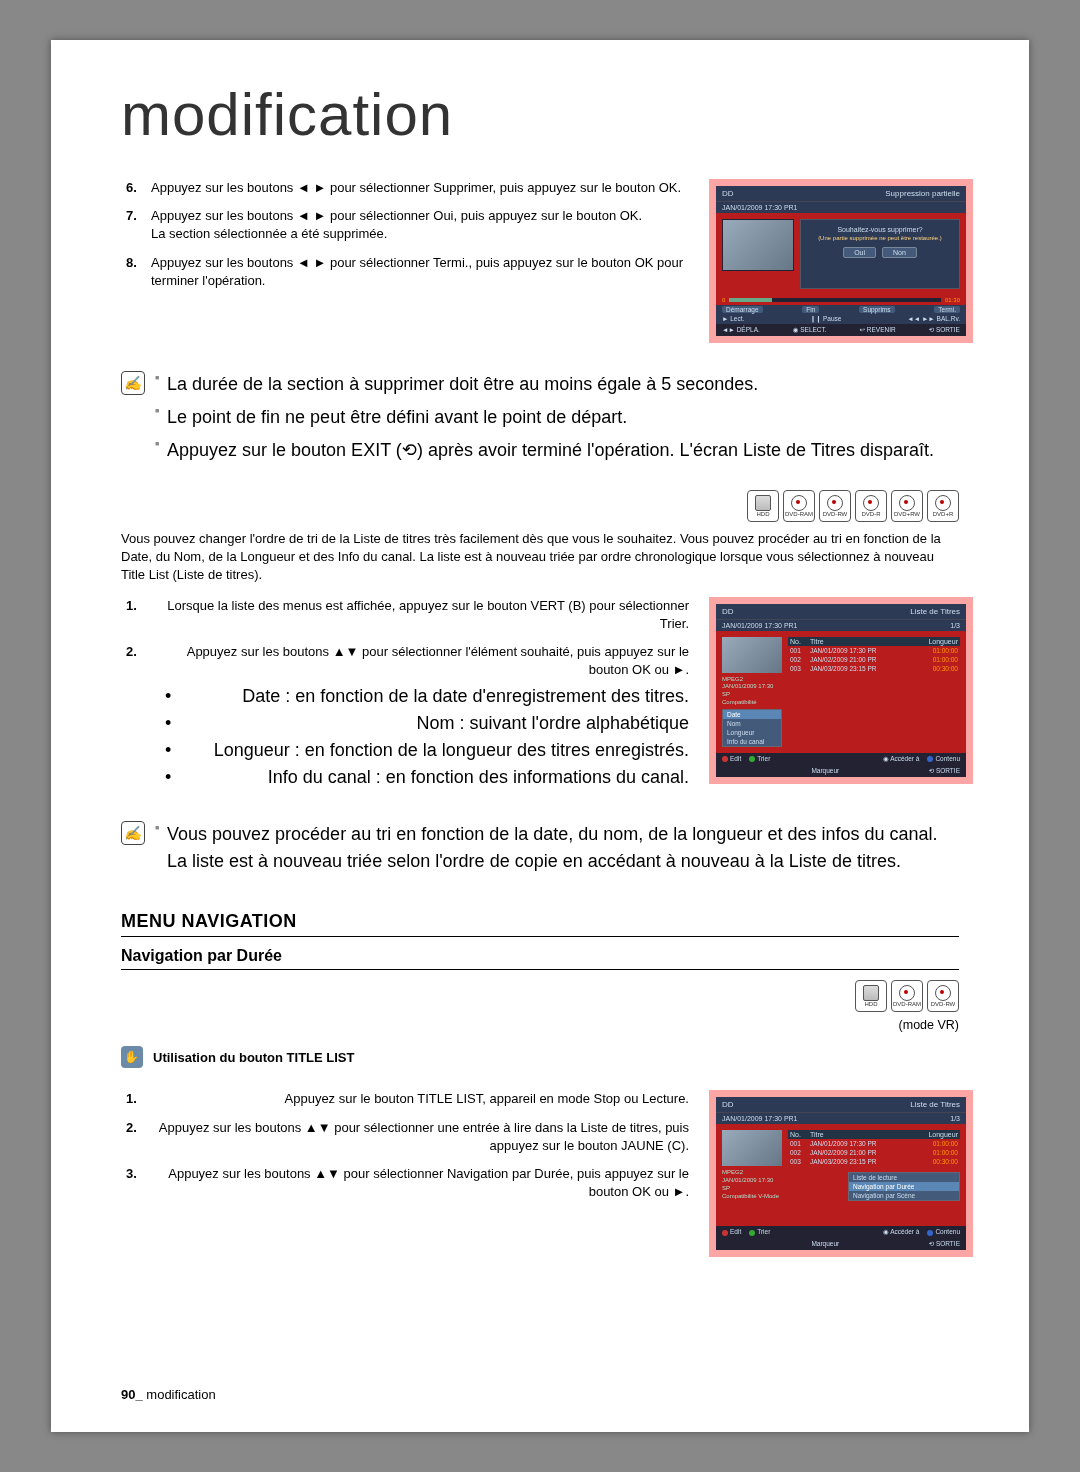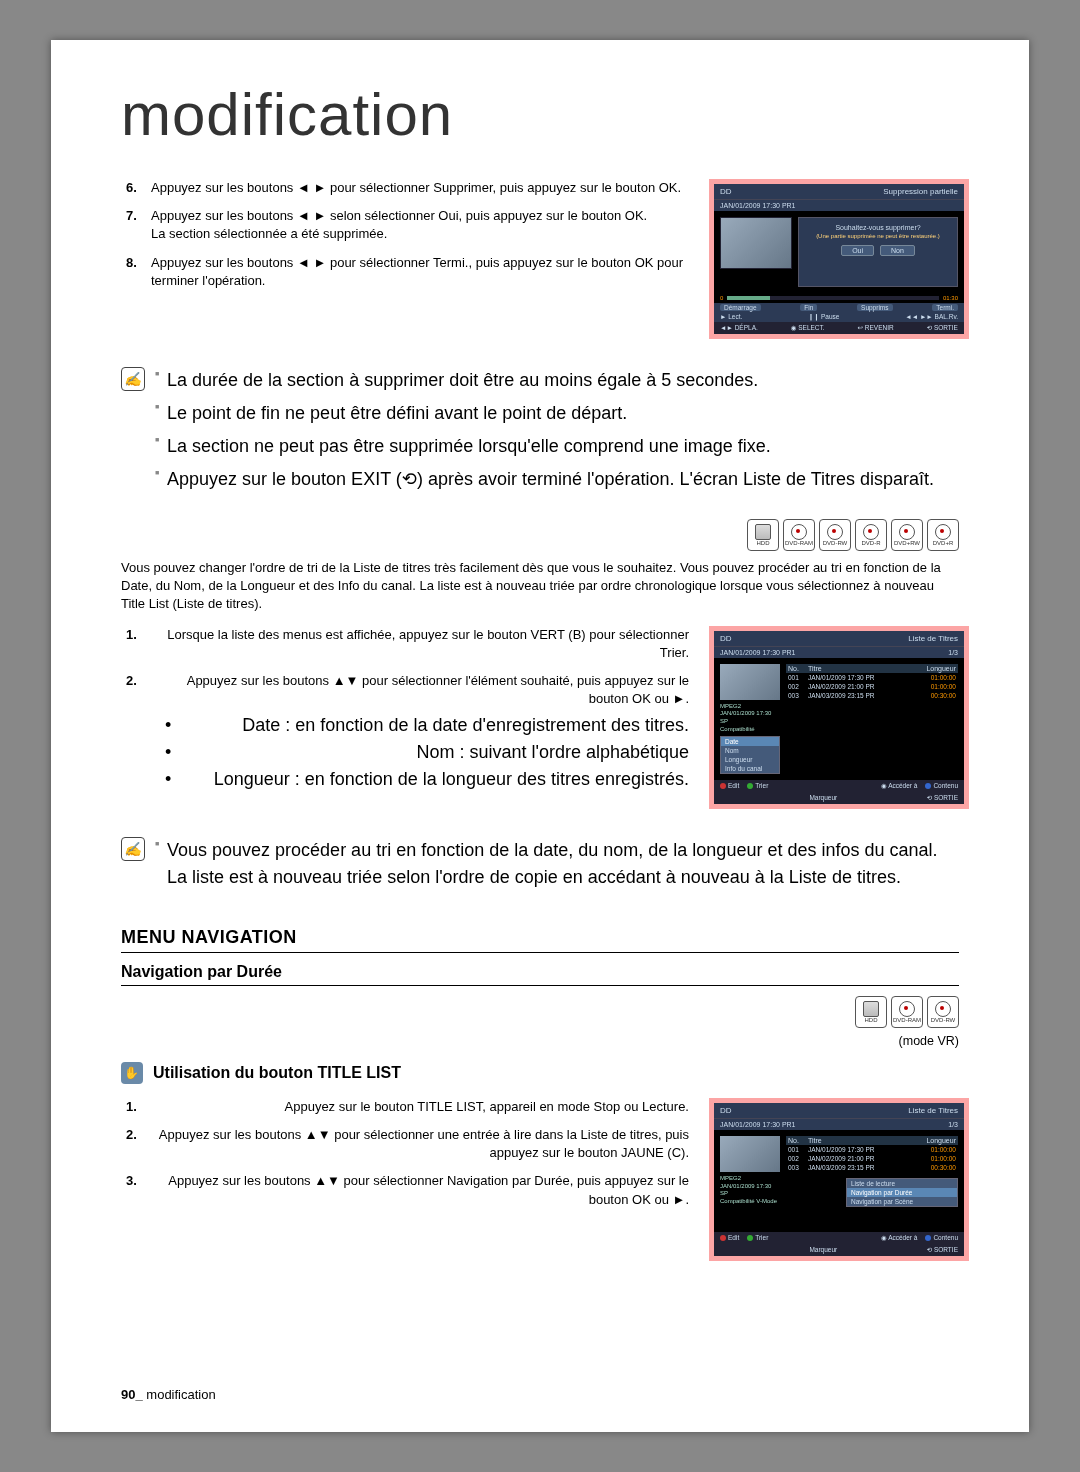--- a/index.html
+++ b/index.html
@@ -176,44 +176,44 @@
     flex-shrink: 0;
   }
   .title-list-icon::before {
     content: "✋";
     font-size: 12px;
     color: #fff;
   }
   .title-list-row {
     display: flex;
     align-items: center;
-    font-size: 16px;
+    font-size: 13px;
     font-weight: bold;
-    margin: 14px 0 14px 0;
+    margin: 14px 0 22px 0;
   }
   .mode-label {
     text-align: right;
     font-size: 12.5px;
     margin: 0 0 4px 0;
   }
   .footer {
     position: absolute;
     bottom: 30px;
     left: 70px;
     font-size: 13px;
   }
   .footer .pg { font-weight: bold; }
 
   
   .osd {
     width: 250px;
-    background: #000000;
+    background: #b91c1c;
     color: #cde;
     font-size: 8px;
-    border: 5px solid #fca5a5;
+    border: 7px solid #fca5a5;
     margin-bottom: 8px;
   }
   .osd-header {
     display: flex;
     justify-content: space-between;
     padding: 3px 6px;
     background: #2c3a55;
     font-size: 8px;
   }
   .osd-sub {
@@ -345,21 +345,21 @@
 
 <div class="page">
 
   <h1 class="main-heading">modification</h1>
 
   <div class="two-col">
     <div class="left-col">
       <ol class="steps">
         <li><span>Appuyez sur les boutons ◄ ► pour sélectionner Supprimer, puis appuyez sur le bouton OK.</span></li>
         <li>
-          <span>Appuyez sur les boutons ◄ ► selon sélectionner Oui, puis appuyez sur le bouton OK.</span><br>
+          <span>Appuyez sur les boutons ◄ ► pour sélectionner Oui, puis appuyez sur le bouton OK.</span><br>
           <span>La section sélectionnée a été supprimée.</span>
         </li>
         <li><span>Appuyez sur les boutons ◄ ► pour sélectionner Termi., puis appuyez sur le bouton OK pour terminer l'opération.</span></li>
       </ol>
     </div>
     <div class="right-col">
 
       <div class="osd">
         <div class="osd-header">
           <span>DD</span>
@@ -401,21 +401,20 @@
         </div>
       </div>
     </div>
   </div>
 
   <div class="note-box">
     <div class="note-icon">✍</div>
     <ul class="note-list">
       <li>La durée de la section à supprimer doit être au moins égale à 5 secondes.</li>
       <li>Le point de fin ne peut être défini avant le point de départ.</li>
-      <li>La section ne peut pas être supprimée lorsqu'elle comprend une image fixe.</li>
       <li>Appuyez sur le bouton EXIT (⟲) après avoir terminé l'opération. L'écran Liste de Titres disparaît.</li>
     </ul>
   </div>
 
   <div class="disc-row">
     <div class="disc hdd">
         <div class="circle"></div>
         <span>HDD</span>
       </div>
     <div class="disc">
@@ -444,20 +443,21 @@
   <div class="two-col">
     <div class="left-col">
       <ol class="steps start1">
         <li><span>Lorsque la liste des menus est affichée, appuyez sur le bouton VERT (B) pour sélectionner Trier.</span></li>
         <li>
           <span>Appuyez sur les boutons ▲▼ pour sélectionner l'élément souhaité, puis appuyez sur le bouton OK ou ►.</span>
           <ul class="sub-bullets">
             <li>Date : en fonction de la date d'enregistrement des titres.</li>
             <li>Nom : suivant l'ordre alphabétique</li>
             <li>Longueur : en fonction de la longueur des titres enregistrés.</li>
+            <li>Info du canal : en fonction des informations du canal.</li>
           </ul>
         </li>
       </ol>
     </div>
     <div class="right-col">
 
       <div class="osd">
         <div class="osd-header">
           <span>DD</span>
           <span>Liste de Titres</span>

